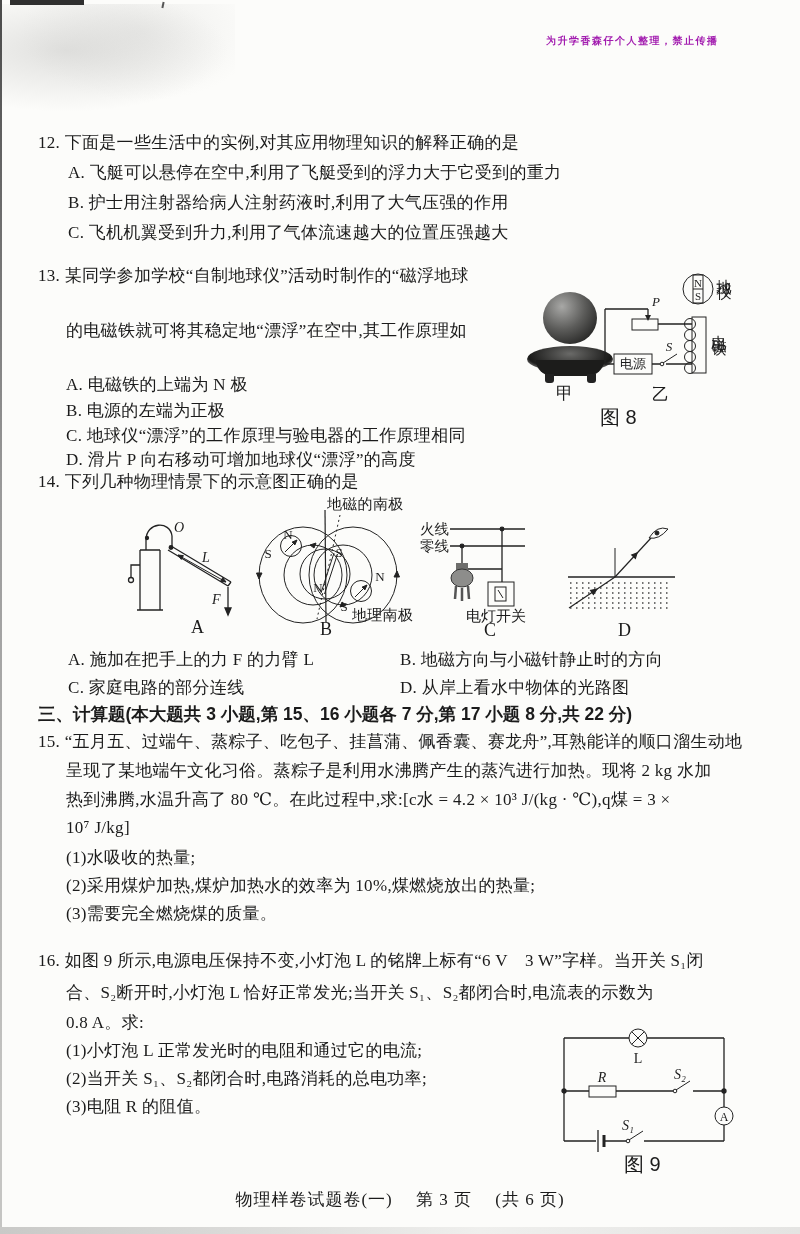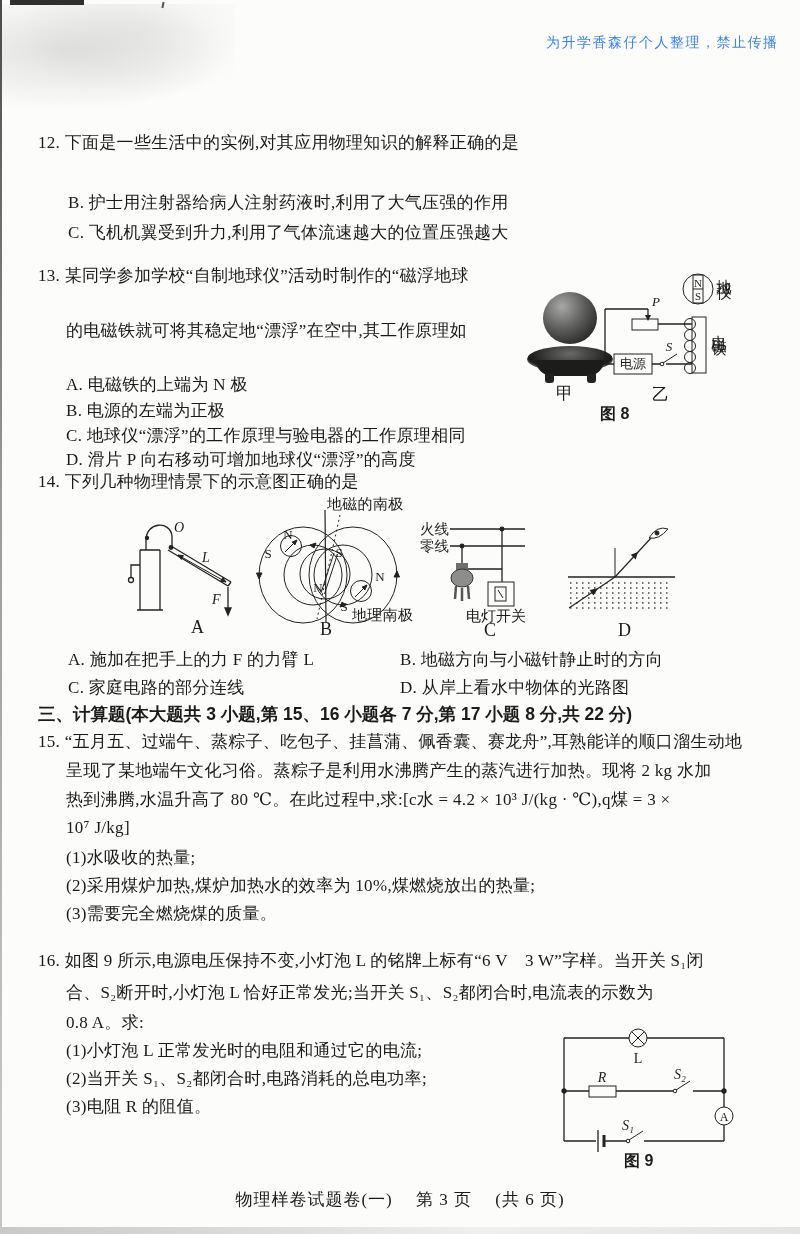--- a/index.html
+++ b/index.html
@@ -1,21 +1,21 @@
 <!DOCTYPE html>
 <html><head>
 <meta charset="utf-8">
 <style>
   html,body{margin:0;padding:0;background:#e8e8e6;}
   .pg{position:relative;width:800px;height:1234px;background:#fcfcfa;overflow:hidden;
       font-family:"Liberation Serif","DejaVu Serif",serif;color:#1b1b1b;}
   .t{position:absolute;font-size:17px;white-space:nowrap;letter-spacing:.3px;}
-  .hdr{font-size:14px;letter-spacing:1.5px;color:#3b82f6;}
+  .hdr{font-size:10px;letter-spacing:1.5px;color:#a21caf;font-weight:bold;}
   .bold{font-weight:bold;font-family:"Liberation Sans","DejaVu Sans",sans-serif;letter-spacing:0;font-size:17.5px;}
-  .cap{position:absolute;font-weight:bold;font-family:"Liberation Sans","DejaVu Sans",sans-serif;font-size:16px;}
+  .cap{position:absolute;font-weight:normal;font-family:"Liberation Sans","DejaVu Sans",sans-serif;font-size:20px;}
   .ltr{position:absolute;font-size:18px;}
   .vert{position:absolute;writing-mode:vertical-rl;font-size:15px;letter-spacing:3px;line-height:1;}
   .fig{position:absolute;overflow:visible;}
   .fig text{font-family:"Liberation Serif","DejaVu Serif",serif;fill:#1b1b1b;}
   .footer{position:absolute;left:0;right:0;top:1188px;text-align:center;font-size:17px;letter-spacing:1px;}
   
   .edge-left{position:absolute;left:0;top:0;width:2px;height:1234px;
      background:linear-gradient(#4a4a4a,#9a9a9a 40%,#c5c5c3 90%);}
   .topbar{position:absolute;left:10px;top:0;width:74px;height:5px;background:#2f2f2f;}
   .texture{position:absolute;left:0;top:4px;width:235px;height:110px;
@@ -41,20 +41,21 @@
 
   <div class="texture"></div>
   <div class="topbar"></div>
   <div class="tick"></div>
   <div class="edge-left"></div>
   <div class="botstrip"></div>
 
   <div class="t hdr" style="left:546px;top:34px">为升学香森仔个人整理，禁止传播</div>
 
   <div class="t" style="left:38px;top:131px">12. 下面是一些生活中的实例,对其应用物理知识的解释正确的是</div>
+  <div class="t" style="left:68px;top:161px">A. 飞艇可以悬停在空中,利用了飞艇受到的浮力大于它受到的重力</div>
   <div class="t" style="left:68px;top:221px">C. 飞机机翼受到升力,利用了气体流速越大的位置压强越大</div>
   <div class="t" style="left:68px;top:191px">B. 护士用注射器给病人注射药液时,利用了大气压强的作用</div>
 
   <div class="t" style="left:38px;top:264px">13. 某同学参加学校“自制地球仪”活动时制作的“磁浮地球</div>
   <div class="t" style="left:66px;top:319px">的电磁铁就可将其稳定地“漂浮”在空中,其工作原理如</div>
   <div class="t" style="left:66px;top:373px">A. 电磁铁的上端为 N 极</div>
   <div class="t" style="left:66px;top:399px">B. 电源的左端为正极</div>
   <div class="t" style="left:66px;top:448px">D. 滑片 P 向右移动可增加地球仪“漂浮”的高度</div>
   <div class="t" style="left:66px;top:424px">C. 地球仪“漂浮”的工作原理与验电器的工作原理相同</div>
 

